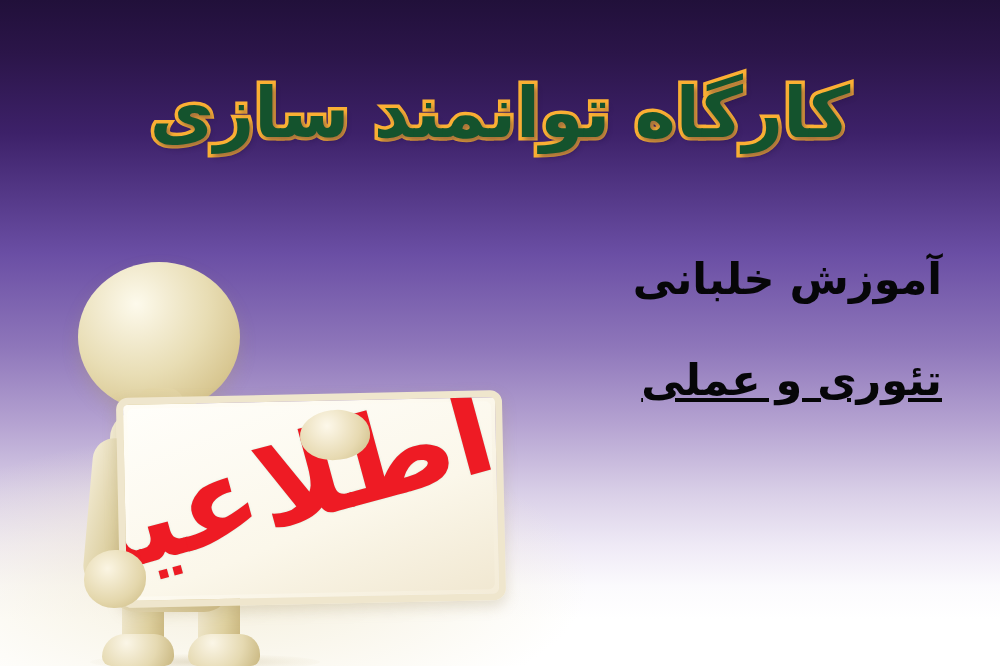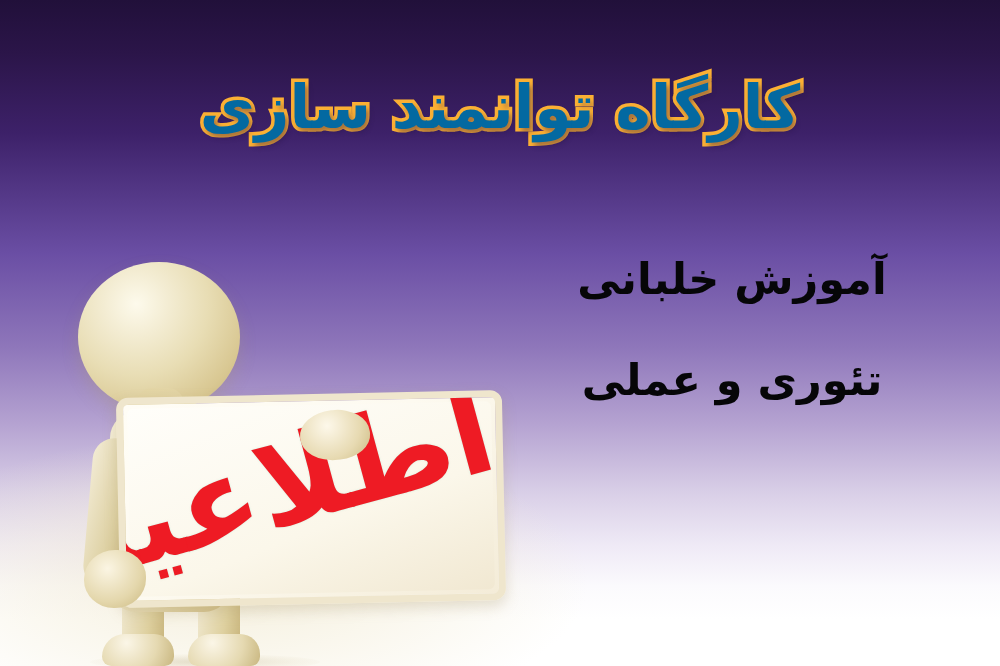--- a/index.html
+++ b/index.html
@@ -53,52 +53,52 @@
   
   .headline {
     position: absolute;
     top: 74px;
     left: 0;
     width: 1000px;
     text-align: center;
     direction: rtl;
     font-family: "DejaVu Sans", "Liberation Sans", sans-serif;
     font-weight: bold;
-    font-size: 60px;
+    font-size: 70px;
     line-height: 1.12;
     letter-spacing: -1px;
-    color: #0369a1;
+    color: #14532d;
     -webkit-text-stroke: 7px #fbb034;
     paint-order: stroke fill;
     text-shadow:
        3px 4px 5px rgba(40,20,70,0.40),
        0 0 2px rgba(253,184,60,0.9);
     white-space: nowrap;
     user-select: none;
   }
 
   
   .body-block {
     position: absolute;
     top: 258px;
     right: 58px;
     width: 420px;
     direction: rtl;
-    text-align: center;
+    text-align: right;
   }
   .body-line {
     font-family: "DejaVu Sans", "Liberation Sans", sans-serif;
     font-weight: bold;
     font-size: 43px;
     line-height: 1.0;
     color: #060608;
     margin: 0 0 58px 0;
     white-space: nowrap;
   }
-  .body-line:last-child { margin-bottom: 0; }
+  .body-line:last-child { margin-bottom: 0; text-decoration: underline; }
 
   
   .figure {
     position: absolute;
     left: 48px;
     top: 262px;
     width: 470px;
     height: 404px;
   }
 

